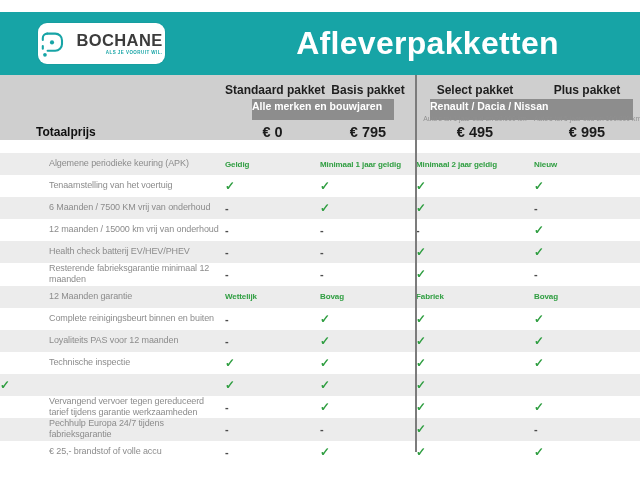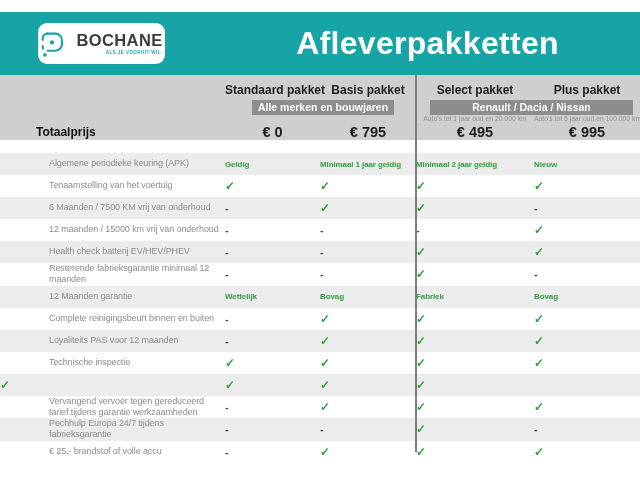--- a/index.html
+++ b/index.html
@@ -21,22 +21,22 @@
 
   
   .table-wrap{position:relative}
   .divider{position:absolute;left:415px;top:0;bottom:11px;width:2px;background:var(--divider-gray,#7c7c7c)}
   .grid{display:grid;grid-template-columns:225px 95px 96px 118px 106px}
 
   .band{height:65px;background:var(--band-gray,#cfcfcf)}
   .names-row{height:22px;align-items:end}
   .pkg-name{text-align:center;font-size:12px;font-weight:700;color:#1e1e1e;white-space:nowrap;line-height:1.1}
   .badges-row{height:16px;margin-top:2px;align-items:center}
-  .badge{display:block;background:var(--badge-gray,#8d8d8d);color:#fff;text-align:center;
-         font-size:10.5px;font-weight:700;height:15px;line-height:15px;white-space:nowrap}
+  .badge{display:block;background:var(--badge-gray,#8d8d8d);color:#fff;text-align:left;
+         font-size:10.5px;font-weight:700;height:21px;line-height:15px;white-space:nowrap}
   .badge-left{grid-column:2/4;margin:0 22px 0 27px}
   .badge-right{grid-column:4/6;margin:0 7px 0 14px}
   .notes-row{height:8px;align-items:start}
   .note{text-align:center;font-size:6.8px;color:#909090;line-height:8px;white-space:nowrap}
   .note-select{grid-column:4}
   .note-plus{grid-column:5}
   .total-row{height:17px;align-items:center}
   .total-label{padding-left:36px;font-size:12px;font-weight:700;color:#101010}
   .price{text-align:center;font-size:14.5px;font-weight:700;color:#1b1b1b}
 

